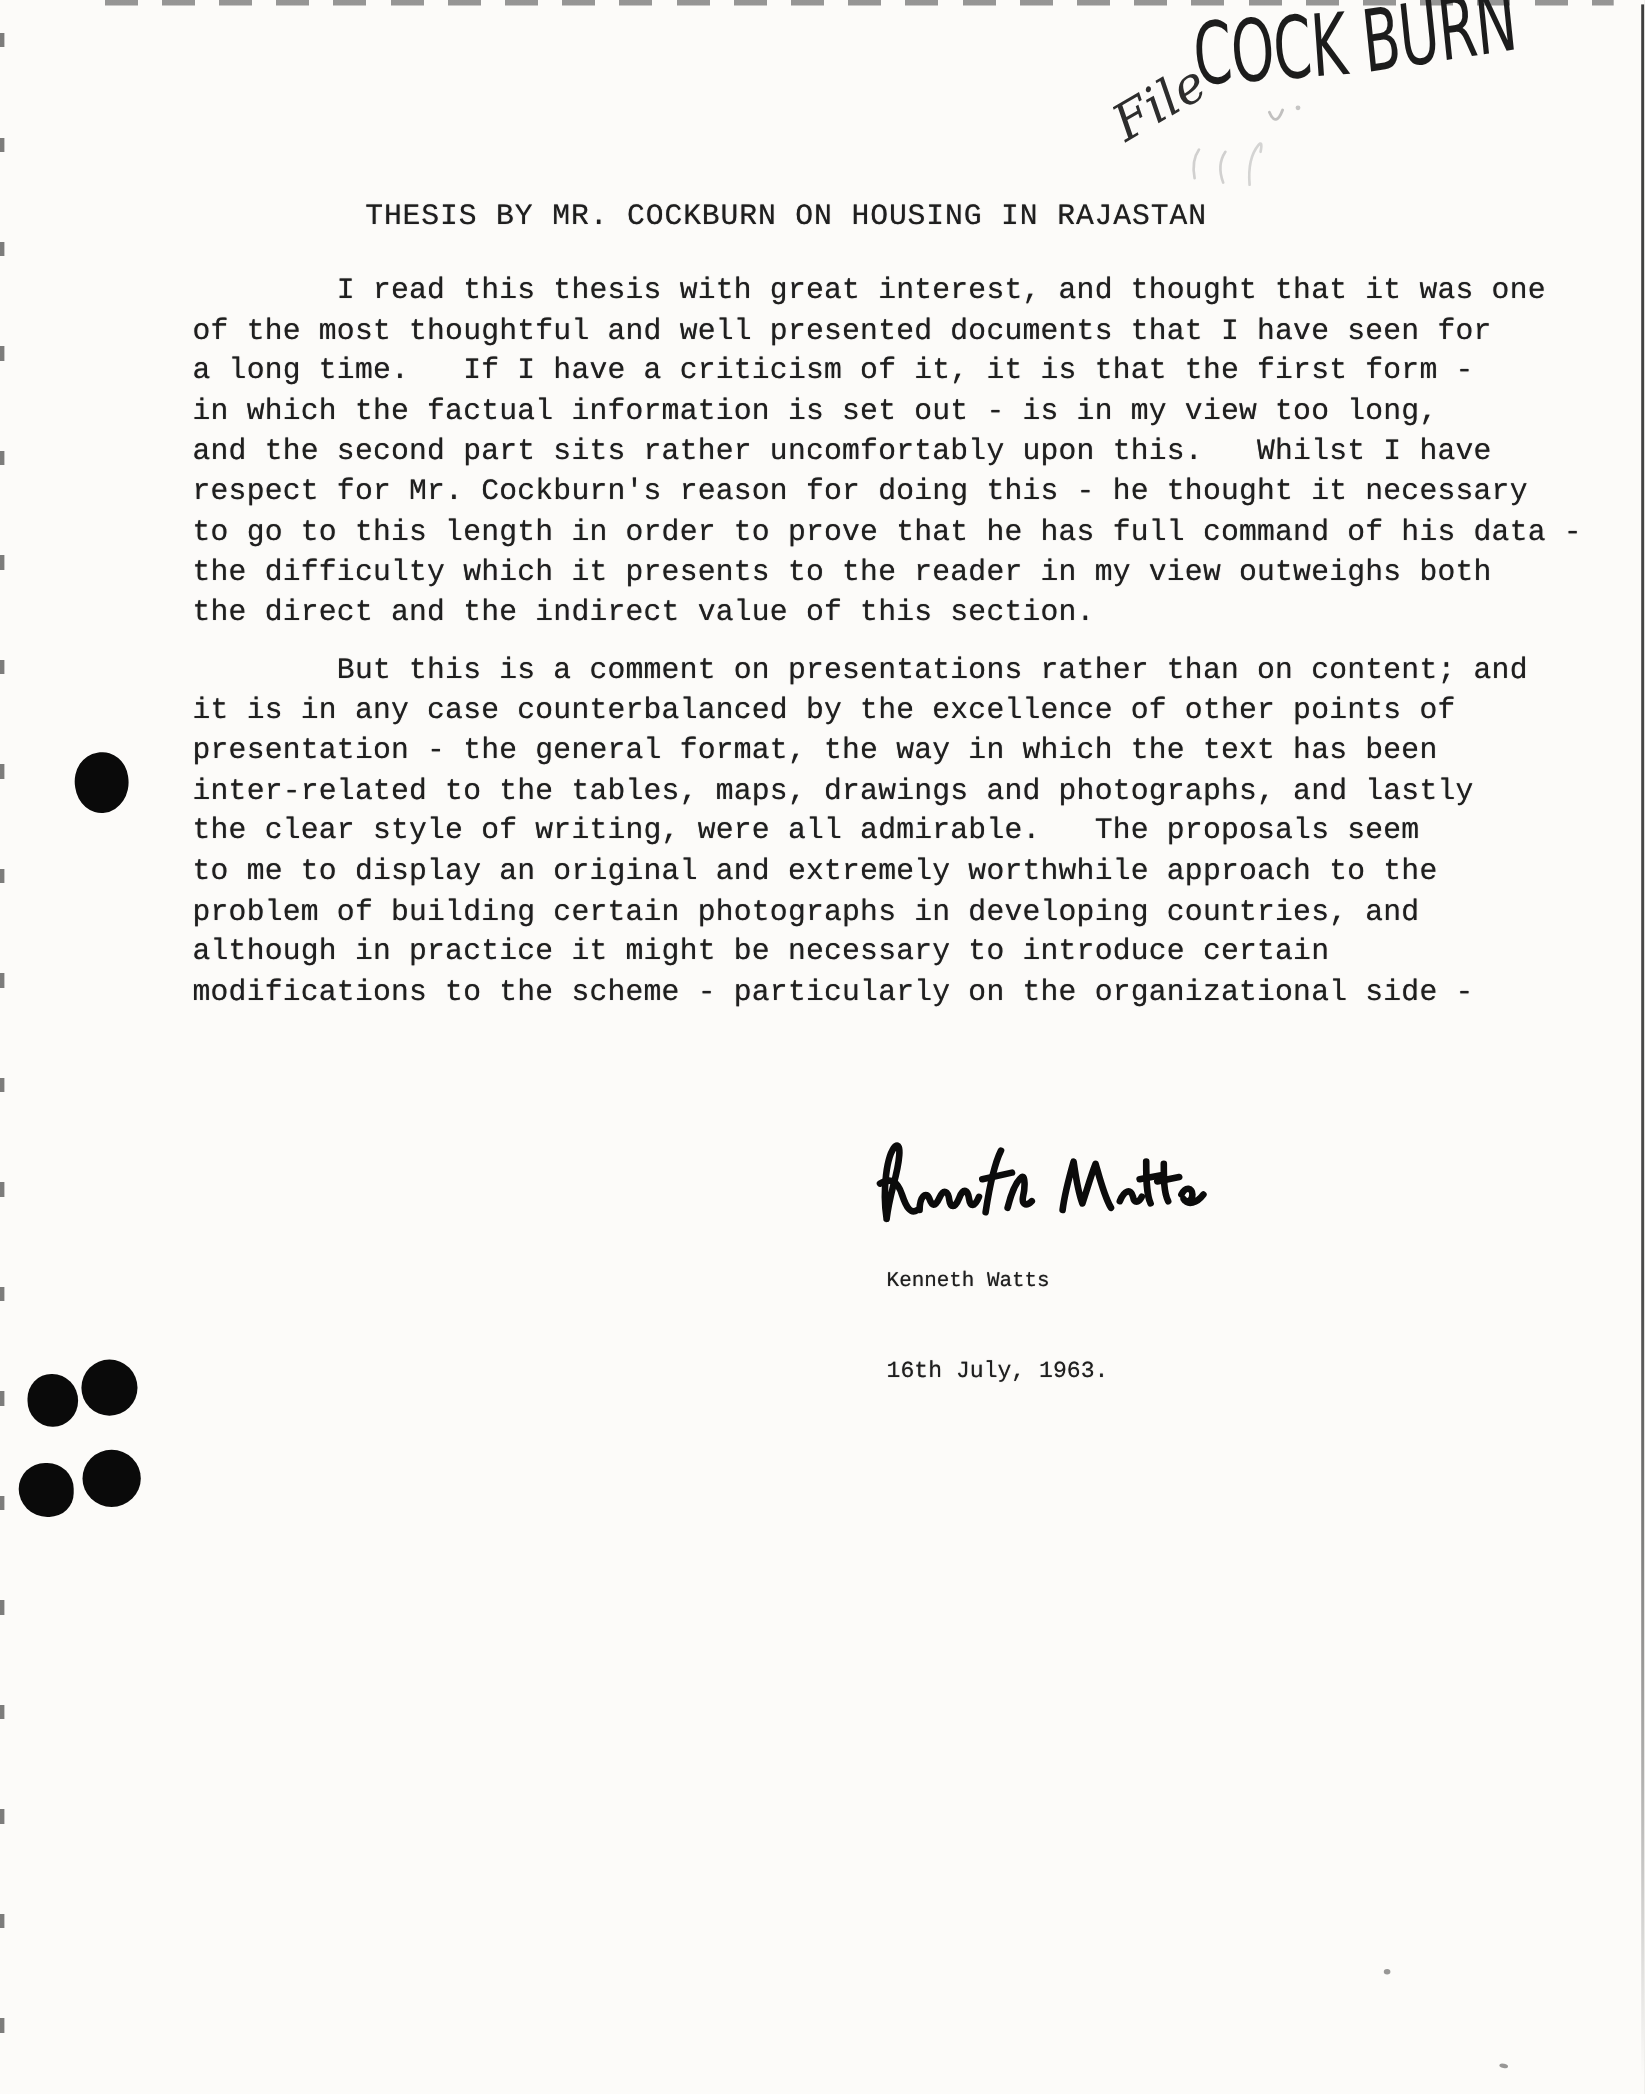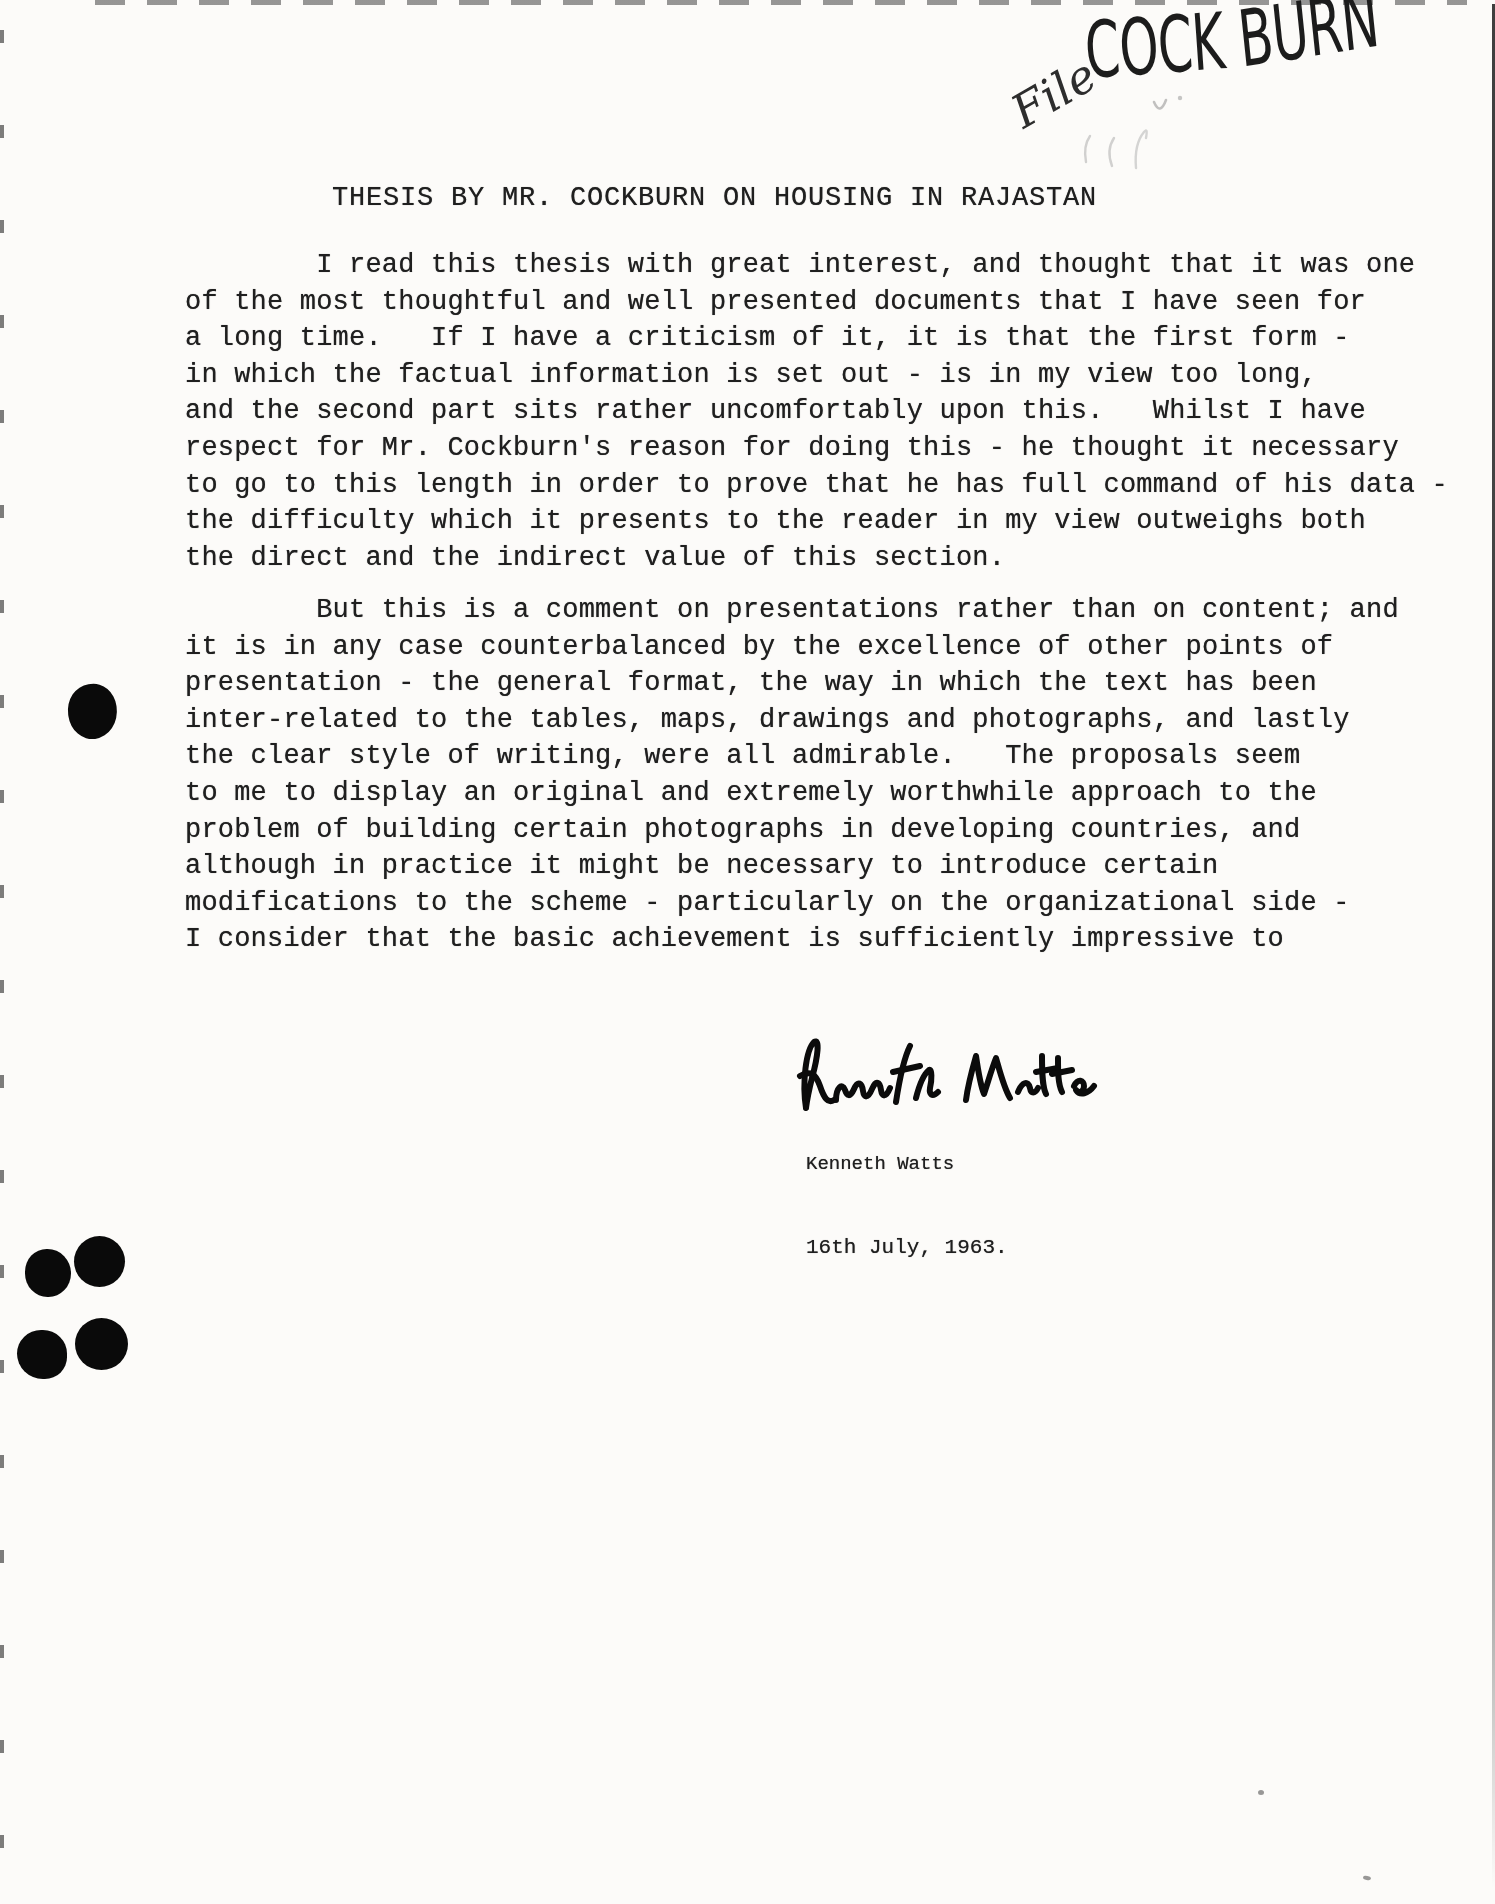--- a/index.html
+++ b/index.html
@@ -31,21 +31,21 @@
 
   
   .tl{white-space:pre;font-size:27px;line-height:36.6px;letter-spacing:0.2px;
       text-shadow:0 0 0.7px rgba(30,30,30,0.75);}
   .doc-title{
     position:absolute;left:332px;top:183px;
     font-size:27px;letter-spacing:0.8px;white-space:pre;
     text-decoration-thickness:2.5px;text-underline-offset:7px;
     text-shadow:0 0 0.7px rgba(30,30,30,0.75);
   }
-  .para{position:absolute;left:185px;}
+  .para{position:absolute;left:175px;}
   .para.p1{top:247px;}
   .para.p2{top:592px;}
 
   
   .sig-svg{position:absolute;left:790px;top:1030px;}
   .sig-name{position:absolute;left:806px;top:1153px;font-size:19px;white-space:pre;
             text-shadow:0 0 0.7px rgba(30,30,30,0.75);}
   .sig-date{position:absolute;left:806px;top:1220px;font-size:21px;white-space:pre;
             text-shadow:0 0 0.7px rgba(30,30,30,0.75);margin-top:16px;}
 
@@ -116,21 +116,20 @@
   <div class="para p2">
     <div class="tl">        But this is a comment on presentations rather than on content; and</div>
     <div class="tl">it is in any case counterbalanced by the excellence of other points of</div>
     <div class="tl">presentation - the general format, the way in which the text has been</div>
     <div class="tl">inter-related to the tables, maps, drawings and photographs, and lastly</div>
     <div class="tl">the clear style of writing, were all admirable.   The proposals seem</div>
     <div class="tl">to me to display an original and extremely worthwhile approach to the</div>
     <div class="tl">problem of building certain photographs in developing countries, and</div>
     <div class="tl">although in practice it might be necessary to introduce certain</div>
     <div class="tl">modifications to the scheme - particularly on the organizational side -</div>
-    <div class="tl">I consider that the basic achievement is sufficiently impressive to</div>
   </div>
 
   <svg class="sig-svg" width="310" height="85" viewBox="0 0 310 85">
     <g fill="none" stroke="#0b0b0b" stroke-width="6" stroke-linecap="round" stroke-linejoin="round">
       <path d="M16,78 C12,52 16,20 24,12 C30,8 28,26 22,48 C19,60 17,70 16,78"></path>
       <path d="M10,46 C20,40 26,44 30,56 C34,68 38,74 44,70"></path>
       <path d="M46,70 C46,58 52,52 55,60 C57,66 60,68 64,59 C68,50 72,53 73,61 C74,68 78,69 82,59 C86,49 90,52 91,60 C92,67 96,68 100,58"></path>
       <path d="M106,72 C110,46 114,28 120,16"></path>
       <path d="M103,42 L130,36"></path>
       <path d="M126,68 C130,52 134,44 139,40 C142,38 142,50 140,58 C139,64 142,68 148,62"></path>

